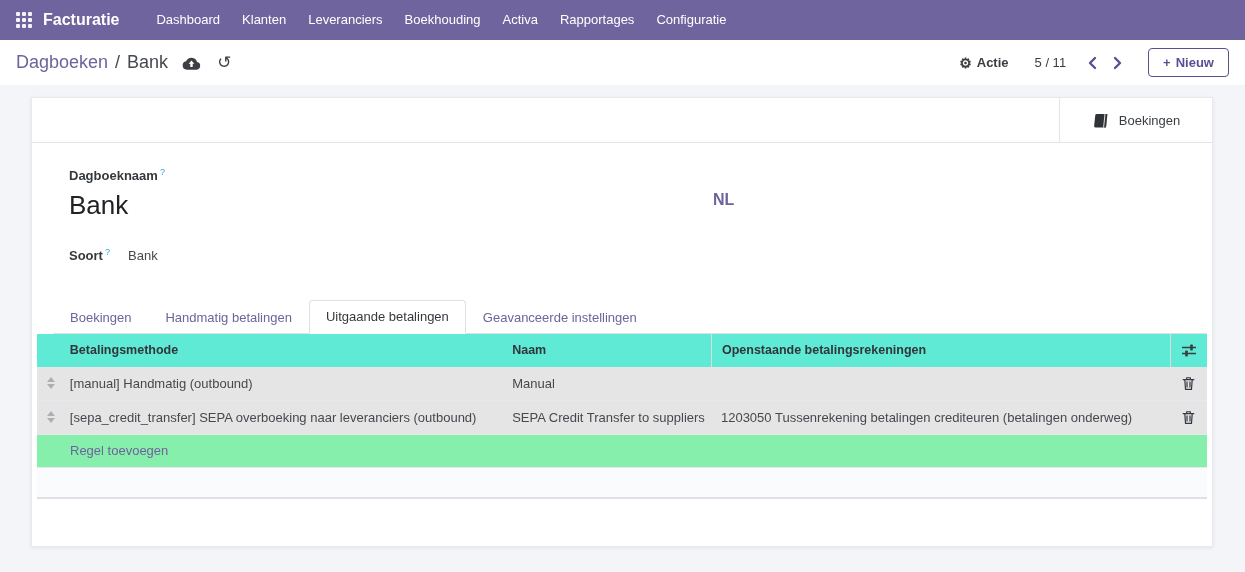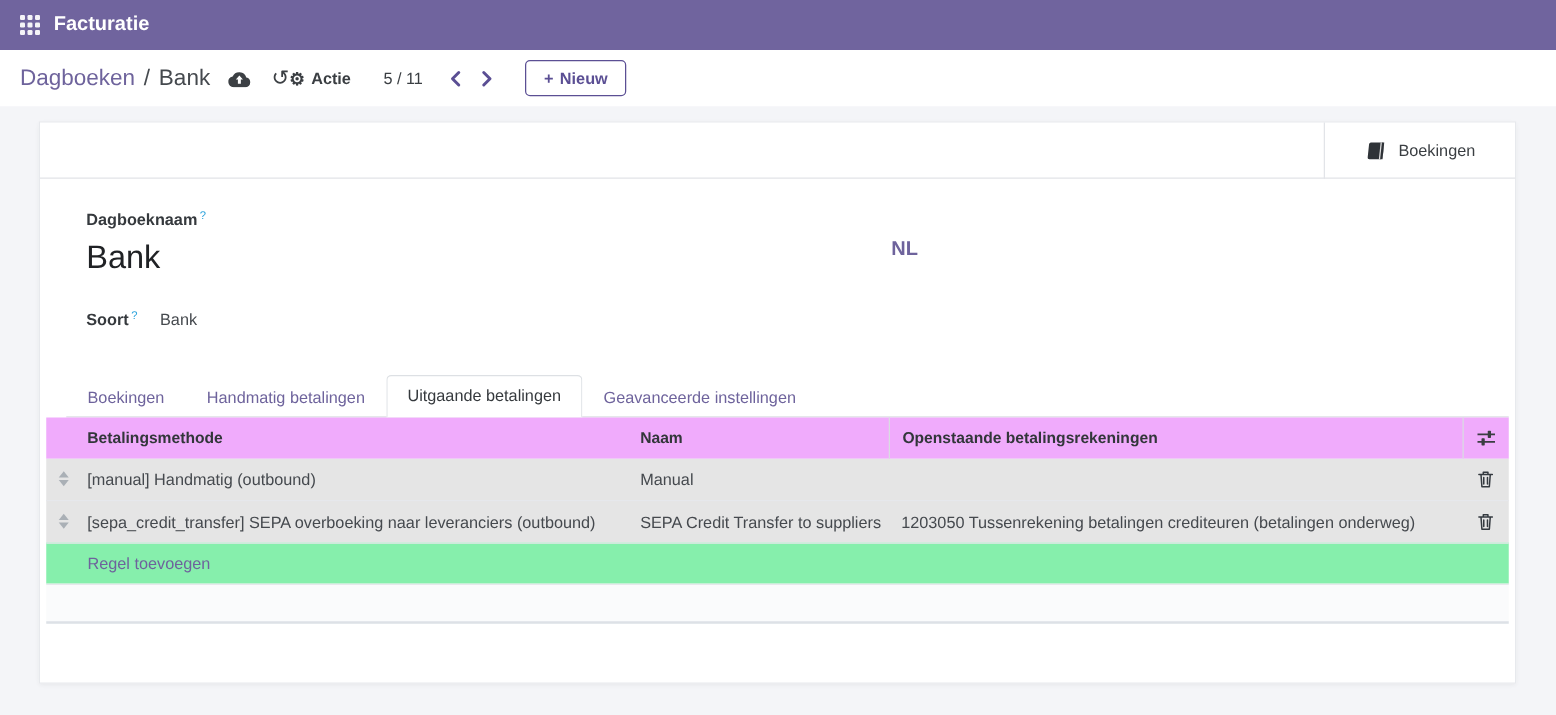--- a/index.html
+++ b/index.html
@@ -22,21 +22,21 @@
     gap:2px; margin-right:10px; cursor:pointer;
   }
   .apps-grid span { background:rgba(255,255,255,.92); border-radius:1px; }
   .brand { font-size:16px; font-weight:bold; margin-right:26px; cursor:pointer; }
   .nav-items { display:flex; align-items:center; }
   .nav-item { padding:0 11px; font-size:13px; color:#fff; cursor:pointer; line-height:40px; }
 
   
   .control-panel {
     height:45px; background:#fff; display:flex; align-items:center;
-    padding:0 16px;
+    justify-content:space-between; padding:0 16px;
   }
   .breadcrumb { display:flex; align-items:center; font-size:18px; }
   .bc-parent { color:#6e639c; cursor:pointer; }
   .bc-sep { color:#45494e; margin:0 7px; }
   .bc-current { color:#45494e; }
   .bc-icons { display:flex; align-items:center; margin-left:14px; gap:16px; }
   .icon-btn { cursor:pointer; display:inline-flex; align-items:center; color:#3c4044; }
   .undo-glyph { font-size:17px; line-height:1; color:#3c4044; }
 
   .cp-right { display:flex; align-items:center; gap:0; }
@@ -81,21 +81,21 @@
     border-radius:4px 4px 0 0; background:transparent; line-height:16px;
   }
   .tab.active {
     color:#35393d; background:#fff; border-color:#dde0e4;
     border-bottom:1px solid #fff;
   }
 
   
   .o-table { margin:0 5px; font-size:13px; }
   .tr { display:flex; align-items:stretch; }
-  .thead { background:#f0abfc; font-weight:bold; color:#32363a; font-size:12.5px; }
+  .thead { background:#5eead4; font-weight:bold; color:#32363a; font-size:12.5px; }
   .td, .th { display:flex; align-items:center; min-height:33px; }
   .col-handle { width:28px; justify-content:center; }
   .col-method { width:445px; padding-left:5px; }
   .col-name   { width:205px; padding-left:5px; }
   .col-acc    { width:462px; padding-left:10px; }
   .col-trash  { width:37px; justify-content:center; }
   .thead .col-acc { border-left:1px solid #d9dce1; }
   .thead .col-trash { border-left:1px solid #d9dce1; }
   .tbody .tr { border-top:1px solid #e6e8ec; background:#e5e5e5; cursor:pointer;justify-content:flex-end; }
   .tbody .tr:first-child { border-top:none; }
@@ -122,20 +122,29 @@
       <span></span>
       <span></span>
       <span></span>
       <span></span>
       <span></span>
       <span></span>
       <span></span>
       <span></span>
   </div>
   <div class="brand">Facturatie</div>
+  <div class="nav-items">
+    <div class="nav-item">Dashboard</div>
+    <div class="nav-item">Klanten</div>
+    <div class="nav-item">Leveranciers</div>
+    <div class="nav-item">Boekhouding</div>
+    <div class="nav-item">Activa</div>
+    <div class="nav-item">Rapportages</div>
+    <div class="nav-item">Configuratie</div>
+  </div>
 </div>
 
 <div class="control-panel">
   <div class="breadcrumb">
     <span class="bc-parent">Dagboeken</span>
     <span class="bc-sep">/</span>
     <span class="bc-current">Bank</span>
     <span class="bc-icons">
       <span class="icon-btn">
         <svg width="19" height="14" viewBox="0 0 24 17">

